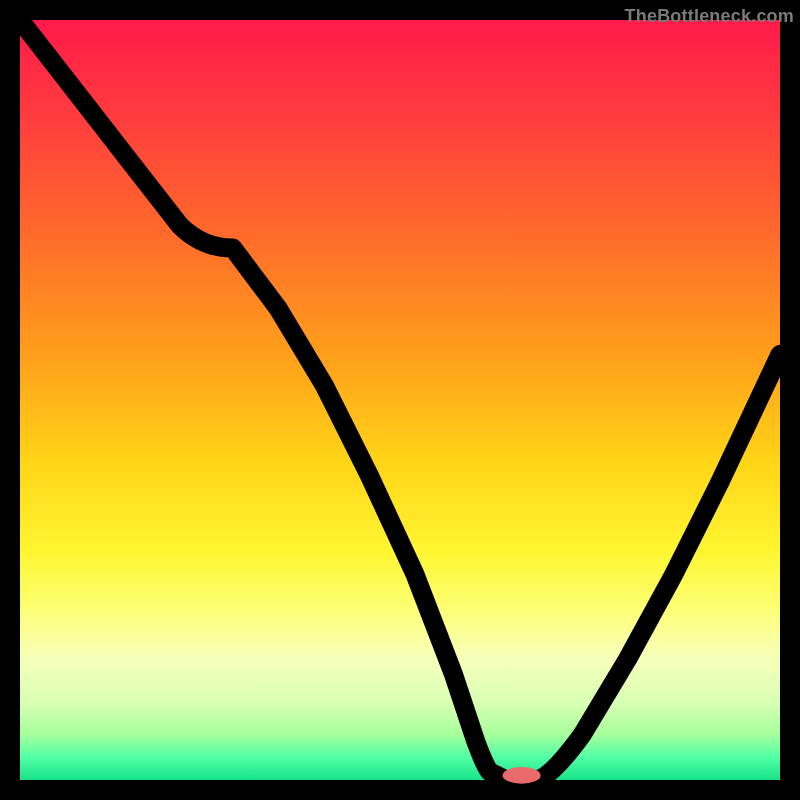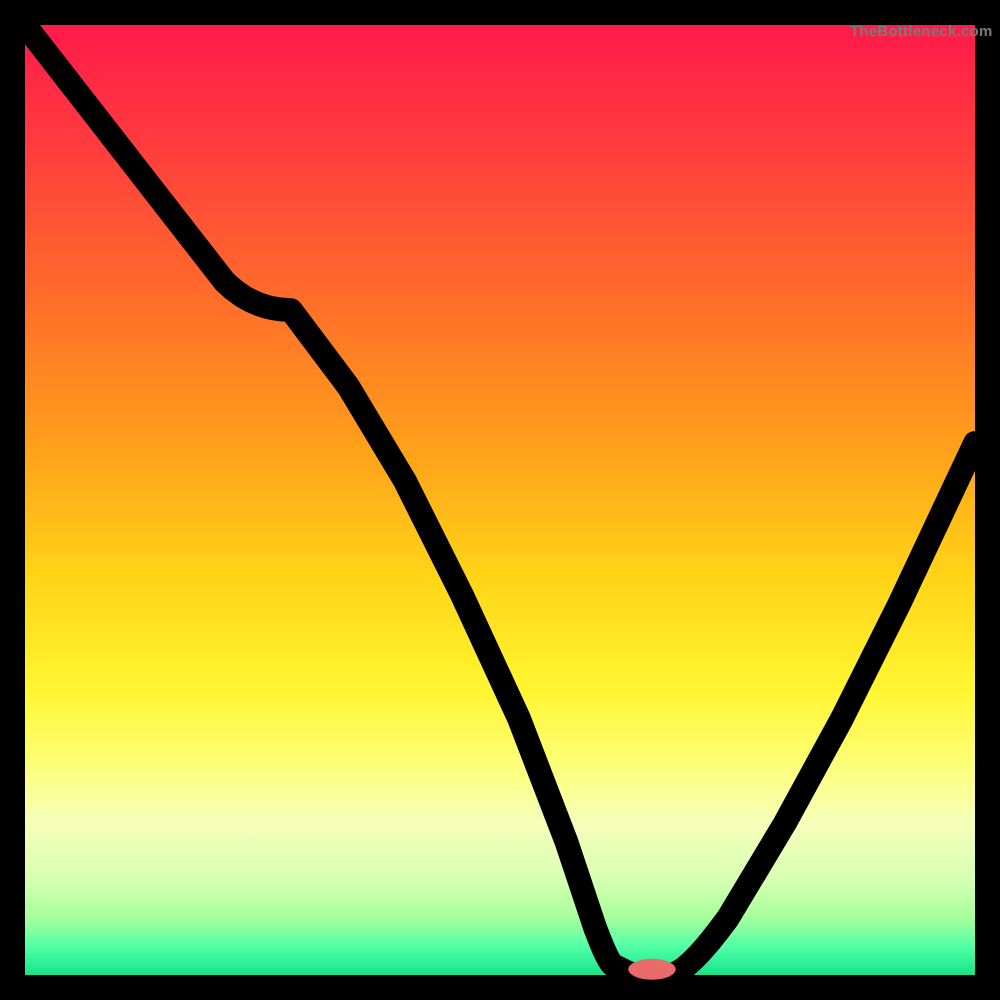--- a/index.html
+++ b/index.html
@@ -51,24 +51,24 @@
     stroke-width: 2.5;
     stroke-linejoin: round;
     stroke-linecap: round;
   }
   .marker {
     fill: #e86a6a;
     stroke: none;
   }
   .watermark {
     position: absolute;
-    top: 18px;
+    top: 6px;
     right: 6px;
     color: #7a7a7a;
-    font-size: 12px;
+    font-size: 18px;
     font-weight: 600;
     letter-spacing: 0.2px;
   }
 </style>
 </head>
 <body>
 
 <div class="frame">
   <div class="plot-area">
     <svg viewBox="0 0 100 100" preserveAspectRatio="none">

